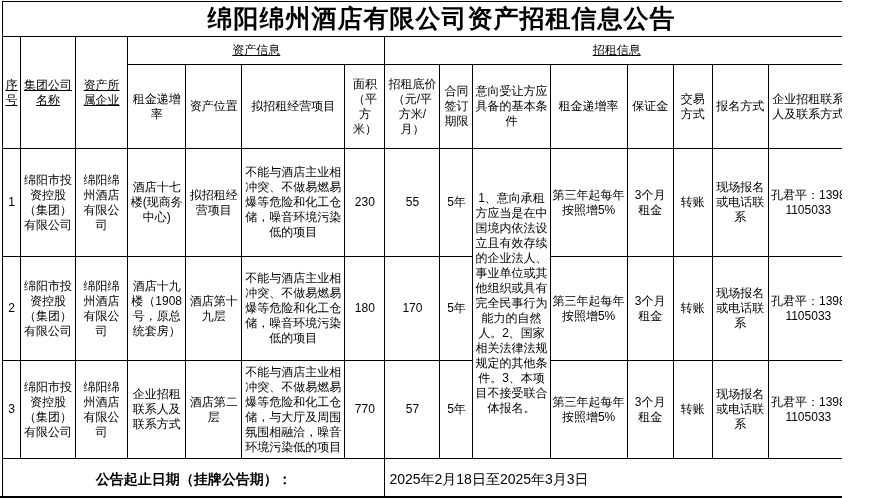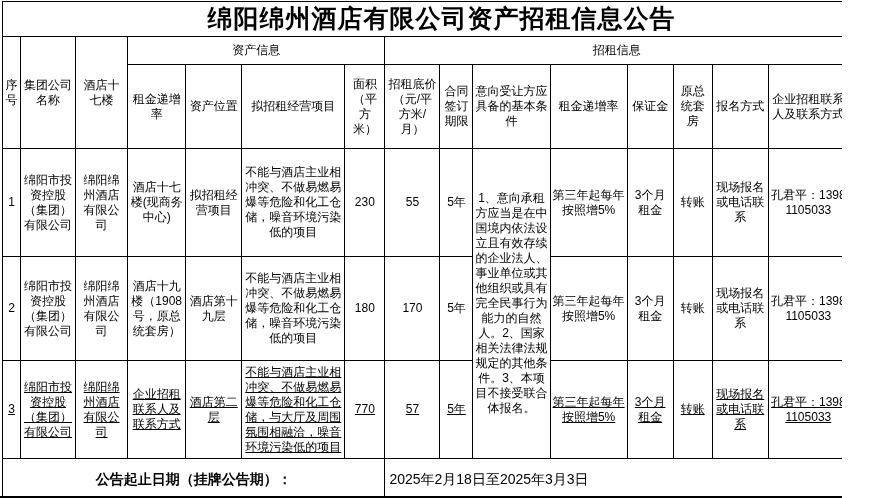--- a/index.html
+++ b/index.html
@@ -35,25 +35,25 @@
     word-break: break-all;
   }
   tr.title-row td {
     border-top: 1px solid #000;
     font-size: 25px;
     font-weight: bold;
     letter-spacing: 1px;
     height: 34px;
     padding: 0;
   }
-  tr.group-row td { height: 25px; }
+  tr.group-row td { height: 25px; text-decoration: underline; }
   tr.header-row td { height: 81px; }
   tr.data-row-1 td { height: 105px; }
   tr.data-row-2 td { height: 101px; }
-  tr.data-row-3 td { height: 95px; text-decoration: underline; }
+  tr.data-row-3 td { height: 95px; }
   tr.footer-row td { height: 39px; }
   td.left { text-align: left; }
   td.conditions-cell {
     text-align: left;
     vertical-align: middle;
     padding: 2px 3px;
   }
   td.projects-cell {
     text-align: left;
     padding: 2px 3px;
@@ -94,37 +94,37 @@
     </colgroup>
 
     <tbody>
         <tr class="title-row">
       <td colspan="16">绵阳绵州酒店有限公司资产招租信息公告</td>
     </tr>
 
     <tr class="group-row">
       <td rowspan="2">序号</td>
       <td rowspan="2">集团公司名称</td>
-      <td rowspan="2">酒店十七楼</td>
+      <td rowspan="2">资产所属企业</td>
       <td colspan="4">资产信息</td>
       <td colspan="8">招租信息</td>
       <td rowspan="2">备注</td>
     </tr>
 
     <tr class="header-row">
       <td>租金递增率</td>
       <td>资产位置</td>
       <td>拟招租经营项目</td>
       <td>面积（平方米）</td>
       <td>招租底价（元/平方米/月）</td>
       <td>合同签订期限</td>
       <td>意向受让方应具备的基本条件</td>
       <td>租金递增率</td>
       <td>保证金</td>
-      <td>原总统套房</td>
+      <td>交易方式</td>
       <td>报名方式</td>
       <td>企业招租联系人及联系方式</td>
     </tr>
 
     <tr class="data-row-1">
       <td>1</td>
       <td>绵阳市投资控股（集团）有限公司</td>
       <td>绵阳绵州酒店有限公司</td>
       <td class="left">酒店十七楼(现商务中心)</td>
       <td>拟招租经营项目</td>

